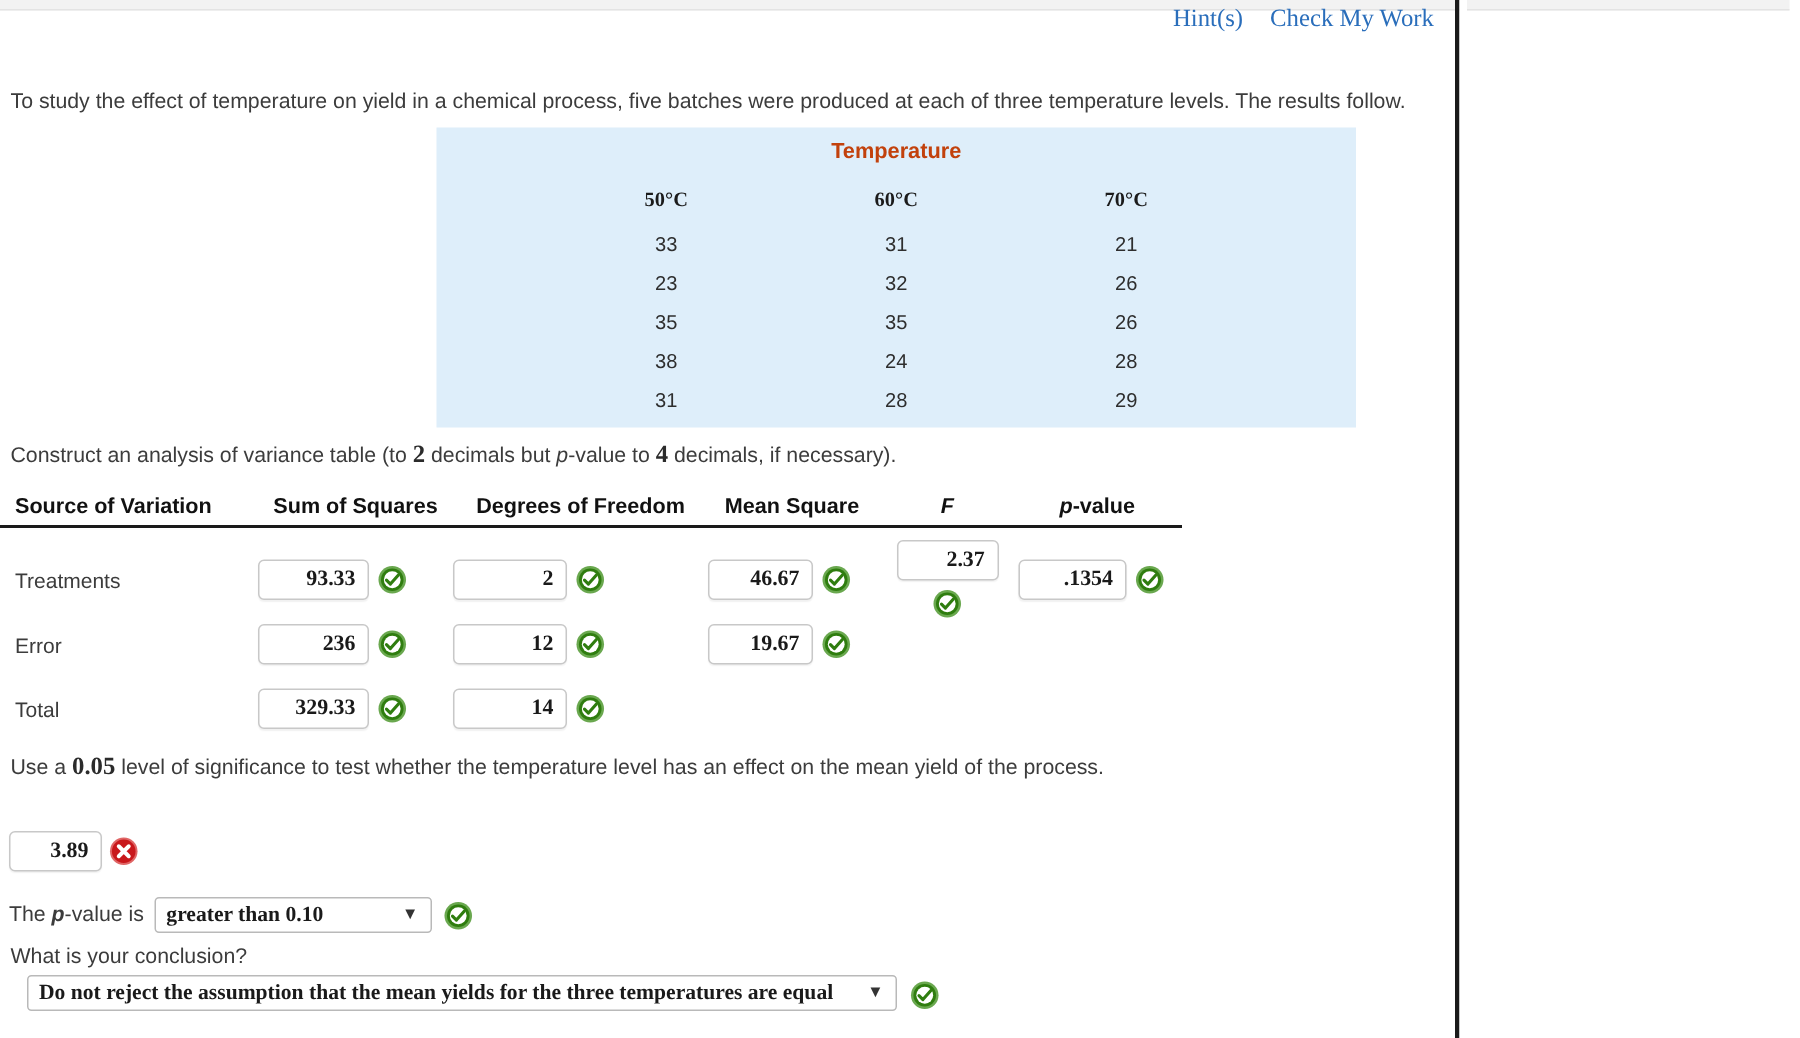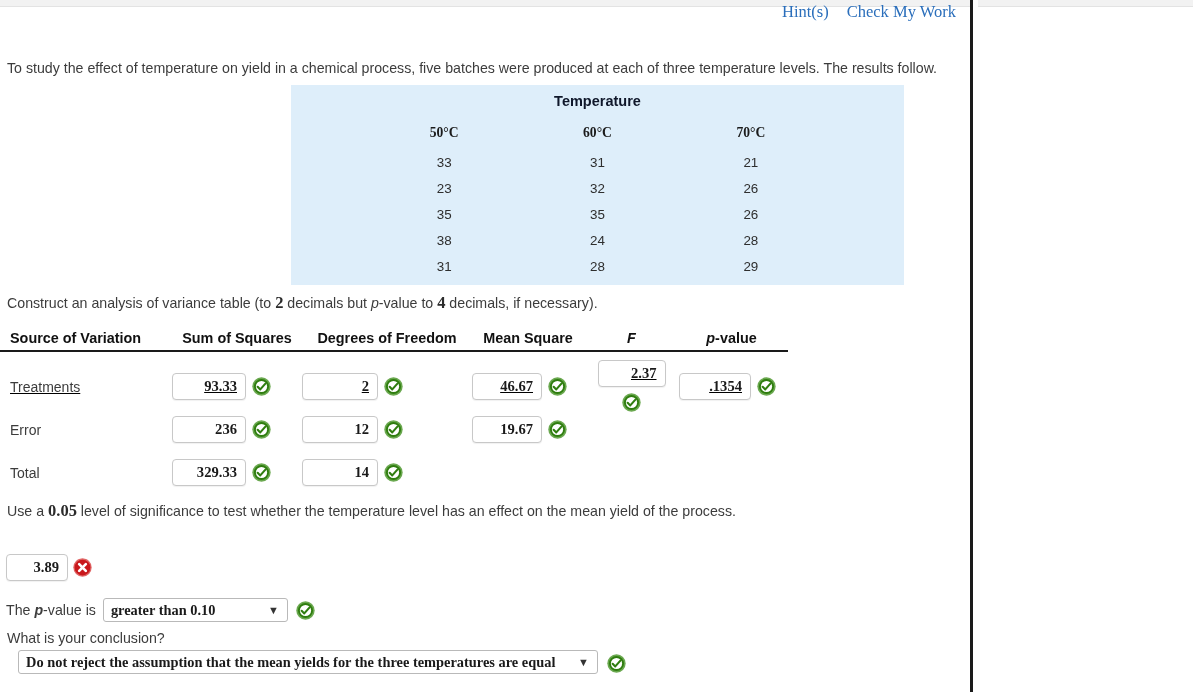--- a/index.html
+++ b/index.html
@@ -65,21 +65,21 @@
 
   
   .data-table-wrap {
     position: absolute;
     left: 291px; top: 85px;
     width: 613px; height: 200px;
     background: #deeefa;
   }
   .dt-title {
     text-align: center;
-    color: #0f172a;
+    color: #c2410c;
     font-weight: bold;
     font-size: 14.5px;
     padding-top: 8px;
   }
   .dt-grid {
     margin: 13px auto 0 auto;
     width: 460px;
   }
   .dt-grid table { width: 100%; border-collapse: collapse; }
   .dt-grid th {
@@ -261,21 +261,21 @@
 
     <div class="anova-head">
       <div class="cell c-src">Source of Variation</div>
       <div class="cell c-ss">Sum of Squares</div>
       <div class="cell c-df">Degrees of Freedom</div>
       <div class="cell c-ms">Mean Square</div>
       <div class="cell c-f"><span class="ital">F</span></div>
       <div class="cell c-p"><span class="ital">p</span><span>-value</span></div>
     </div>
 
-    <div class="anova-row" style="margin-top:13px;text-decoration:underline;">
+    <div class="anova-row" style="margin-top:13px;">
       <div class="lbl">Treatments</div>
 
       <div class="cellbox ss">
         <input class="ansbox w-ss" readonly="" value="93.33" style="">
         <span class="mark">
           <svg viewBox="0 0 24 24" width="21" height="21">
             <circle cx="12" cy="12" r="10.5" fill="#6aa84f"></circle>
             <circle cx="12" cy="12" r="8.6" fill="#2f7d0f"></circle>
             <circle cx="12" cy="12" r="6.4" fill="#ffffff"></circle>
             <path d="M7.6 12.3 L10.6 15.3 L16.7 8.4" stroke="#2f7d0f" stroke-width="2.4" fill="none" stroke-linecap="round" stroke-linejoin="round"></path>

